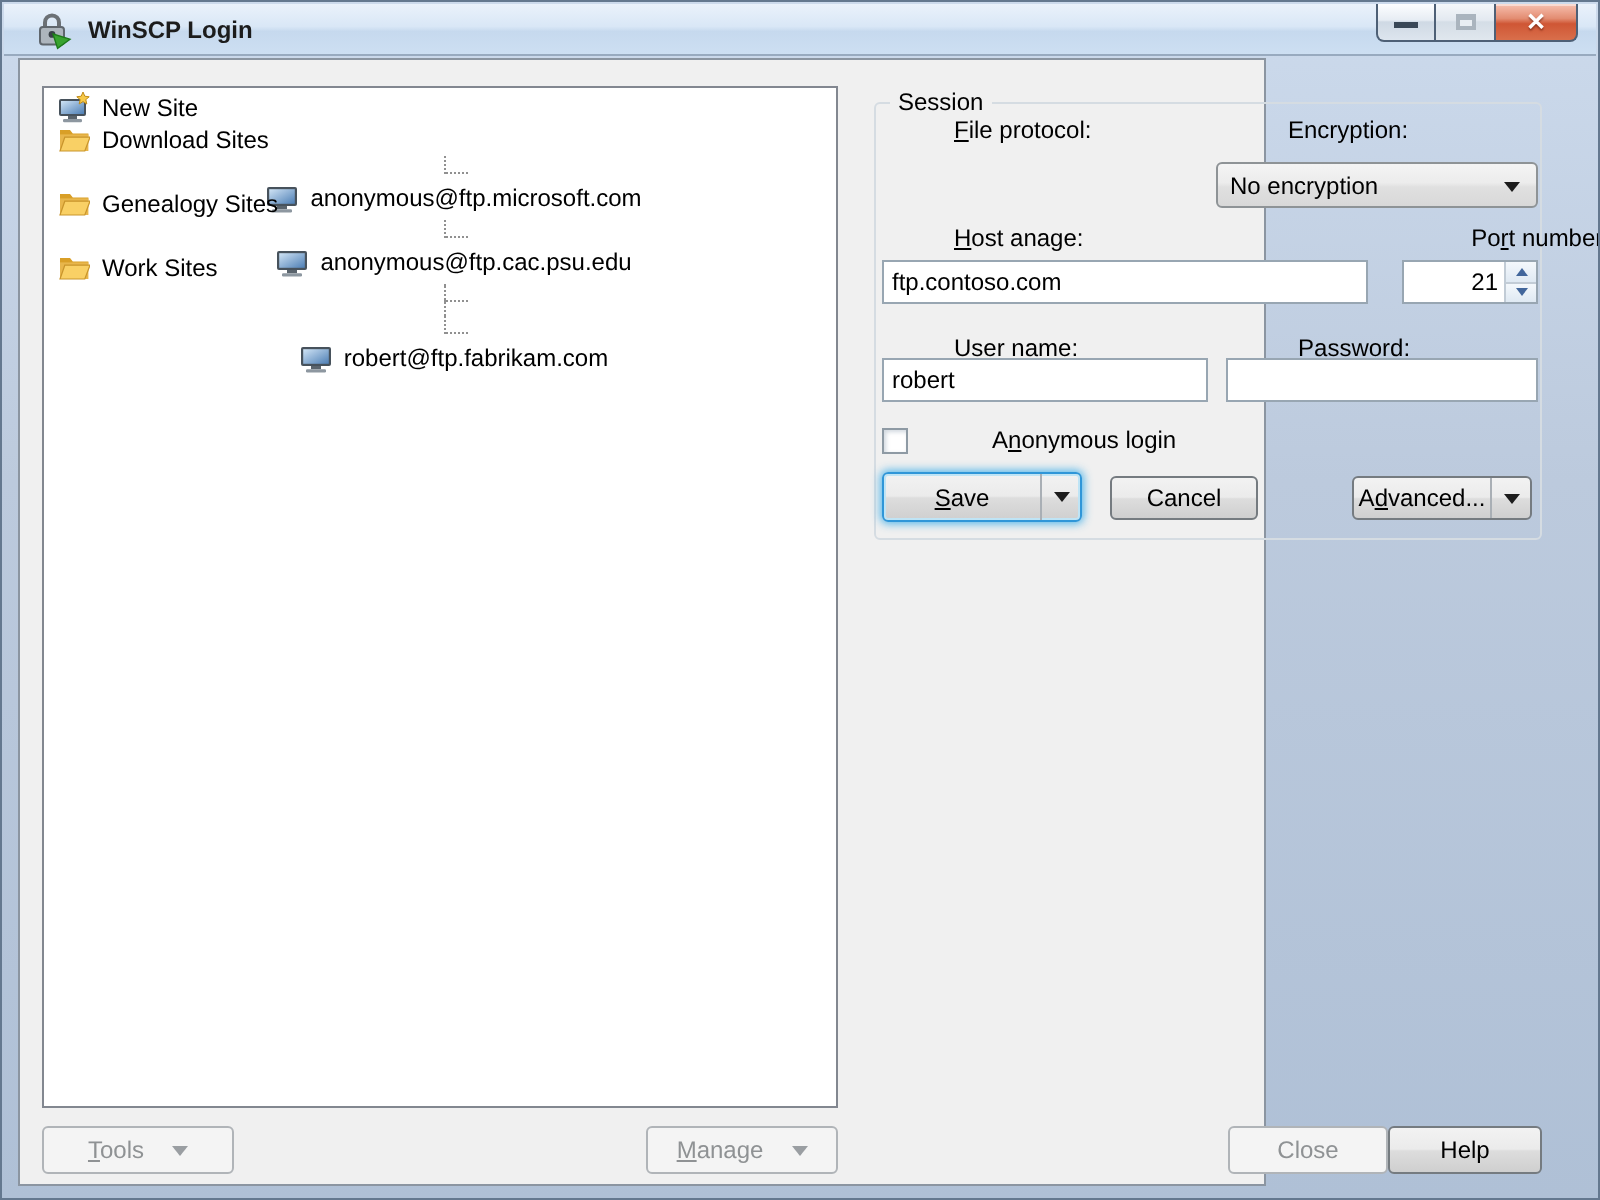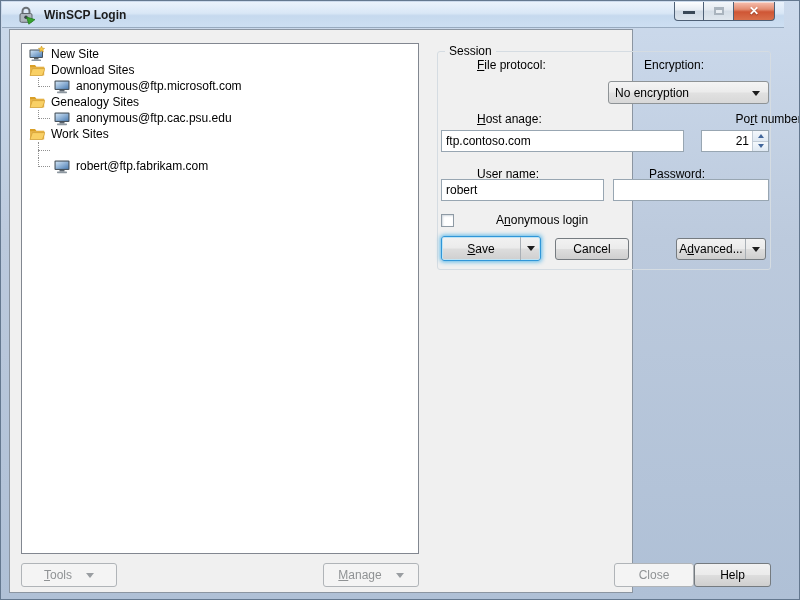--- a/index.html
+++ b/index.html
@@ -3,21 +3,21 @@
 <meta charset="utf-8">
 <style>
   * { margin:0; padding:0; box-sizing:border-box; }
   html,body { width:800px; height:600px; background:#fff; font-family:"Liberation Sans", sans-serif; font-size:12px; color:#000; }
 
   .window { position:relative; width:800px; height:600px;
     background:linear-gradient(180deg,#ccdaec 0%,#bccadd 40%,#afc0d6 100%);
     border:1px solid #64788f; overflow:hidden; }
 
   
-  .titlebar { position:absolute; left:1px; top:1px; right:15px; height:26px;
+  .titlebar { position:absolute; left:1px; top:1px; right:1px; height:26px;
     background:linear-gradient(180deg,#eaf2fb 0%,#d9e7f6 45%,#c6d9ee 55%,#cddff2 100%);
     border-bottom:1px solid #98aabf; }
   .app-icon { position:absolute; left:14px; top:3px; width:20px; height:20px; }
   .win-title { position:absolute; left:42px; top:0; line-height:26px; font-weight:bold; color:#1c1c1c; }
   .caps { position:absolute; top:0; right:9px; display:flex; }
   .cap { height:19px; border:1px solid #4e6076; border-top:none; display:flex; align-items:center; justify-content:center; }
   .cap.min { width:30px; border-radius:0 0 0 4px;
     background:linear-gradient(180deg,#fdfeff 0%,#e6ecf3 45%,#cfd9e4 50%,#dde5ee 100%); }
   .cap.max { width:29px; border-left:none; border-right:none;
     background:linear-gradient(180deg,#f4f7fa 0%,#e3e9f0 45%,#d4dde6 50%,#e0e7ee 100%); }
@@ -30,21 +30,21 @@
 
   
   .client { position:absolute; left:8px; top:28px; width:624px; height:564px; background:#f0f0f0;
     box-shadow:inset 0 0 0 1px #8b95a1; }
 
   
   .tree { position:absolute; left:12px; top:14px; width:398px; height:511px; background:#fff;
     border:1px solid #828790; overflow:hidden; }
   .trow { position:absolute; left:0; width:100%; height:16px; display:flex; align-items:center; white-space:nowrap; cursor:default; }
   .trow.l0 { padding-left:4px; }
-  .trow.l1 { padding-left:16px; }
+  .trow.l1 { padding-left:16px;flex-direction:column; }
   .branch { position:relative; width:13px; height:16px; flex:0 0 13px; }
   .branch::before { content:""; position:absolute; left:0; top:0; height:16px; border-left:1px dotted #909090; }
   .branch.half::before { height:9px; }
   .branch::after { content:""; position:absolute; left:0; top:8px; width:12px; border-top:1px dotted #909090; }
   .hl { display:inline-flex; align-items:center; height:16px; padding:0 4px 0 2px; border:1px solid transparent; border-radius:2px; }
   .trow.selected .hl { border-color:#b0b4b8; background:linear-gradient(180deg,#fafafa,#e6e6e6); }
   .ticon { width:16px; height:16px; margin-right:6px; flex:0 0 16px; }
 
   
   .groupbox { position:absolute; left:428px; top:22px; width:334px; height:219px;

